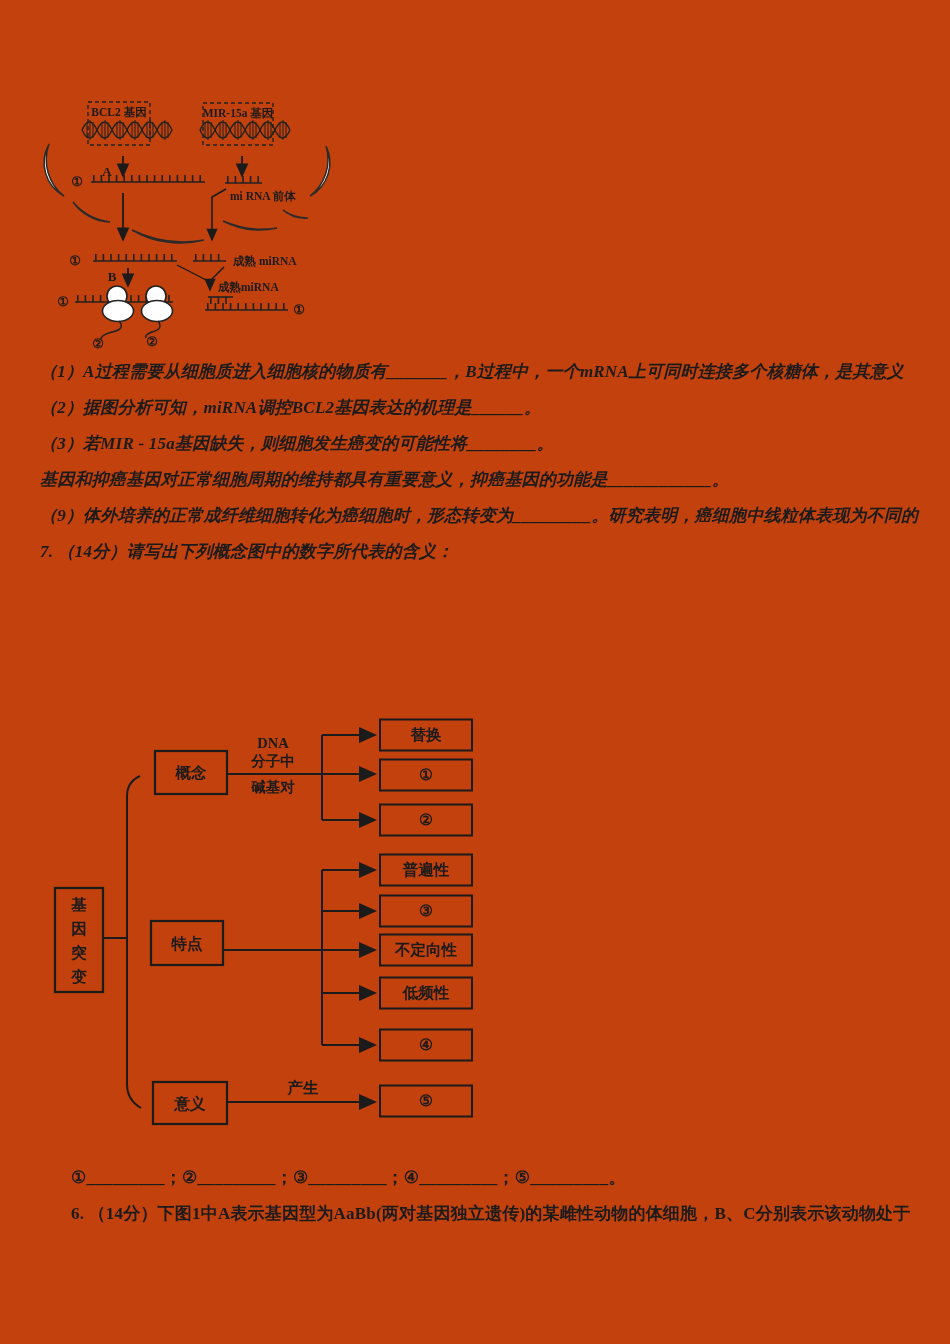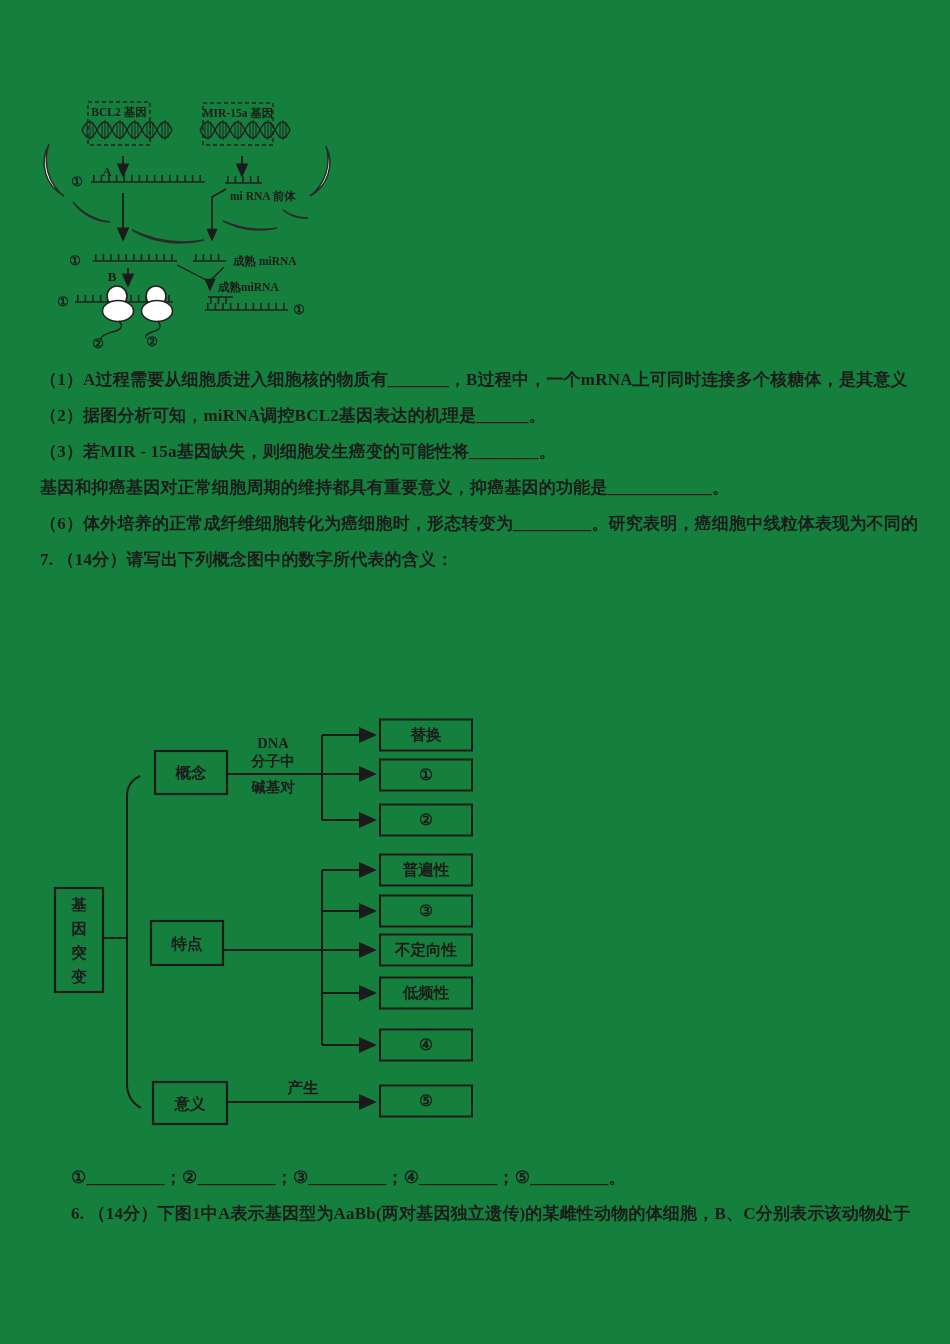--- a/index.html
+++ b/index.html
@@ -1,25 +1,25 @@
 <!DOCTYPE html>
 <html><head>
 <meta charset="utf-8">
 <style>
   * { margin:0; padding:0; box-sizing:border-box; }
   html,body { background:#ffffff; }
   .sheet {
-    position:relative; width:950px; height:1344px; background:#15803d;
+    position:relative; width:950px; height:1344px; background:#c2410c;
     color:#1b1b1b; font-family:"Liberation Serif", serif; overflow:hidden;
   }
   .fig { position:absolute; }
   #fig1 { left:40px; top:92px; }
   #fig2 { left:45px; top:712px; }
   .block { position:absolute; left:40px; width:880px; }
-  #textblock { top:362px; }
+  #textblock { top:354px;font-style:italic; }
   #bottomblock { top:1160px;margin-left:31px; }
   .tline {
     height:36px; line-height:36px; font-size:17px; font-weight:600;
     letter-spacing:0.2px; white-space:nowrap; overflow:visible;
   }
   svg text { fill:#1b1b1b; font-family:"Liberation Serif", serif; font-weight:700; }
   .cjk { font-size:11.5px; }
   .mark { font-size:13px; }
   .cm-label { font-size:15.5px; }
   .cm-small { font-size:14.5px; }
@@ -126,21 +126,21 @@
     </g>
     <text class="mark" x="58" y="256" text-anchor="middle">②</text>
     <text class="mark" x="112" y="254" text-anchor="middle">②</text>
   </svg>
 
   <div id="textblock" class="block">
     <div class="tline">（1）A过程需要从细胞质进入细胞核的物质有_______，B过程中，一个mRNA上可同时连接多个核糖体，是其意义</div>
     <div class="tline">（2）据图分析可知，miRNA调控BCL2基因表达的机理是______。</div>
     <div class="tline">（3）若MIR - 15a基因缺失，则细胞发生癌变的可能性将________。</div>
     <div class="tline">基因和抑癌基因对正常细胞周期的维持都具有重要意义，抑癌基因的功能是____________。</div>
-    <div class="tline">（6）体外培养的正常成纤维细胞转化为癌细胞时，形态转变为_________。研究表明，癌细胞中线粒体表现为不同的</div>
+    <div class="tline">（9）体外培养的正常成纤维细胞转化为癌细胞时，形态转变为_________。研究表明，癌细胞中线粒体表现为不同的</div>
     <div class="tline">7. （14分）请写出下列概念图中的数字所代表的含义：</div>
   </div>
 
   <svg id="fig2" class="fig" width="450" height="450" viewBox="0 0 450 450">
     <defs>
       <marker id="arw2" markerWidth="10" markerHeight="9" refX="8.5" refY="4.5" orient="auto">
         <path d="M0.5,0.5 L9.5,4.5 L0.5,8.5 Z" fill="#1b1b1b"></path>
       </marker>
     </defs>
 

